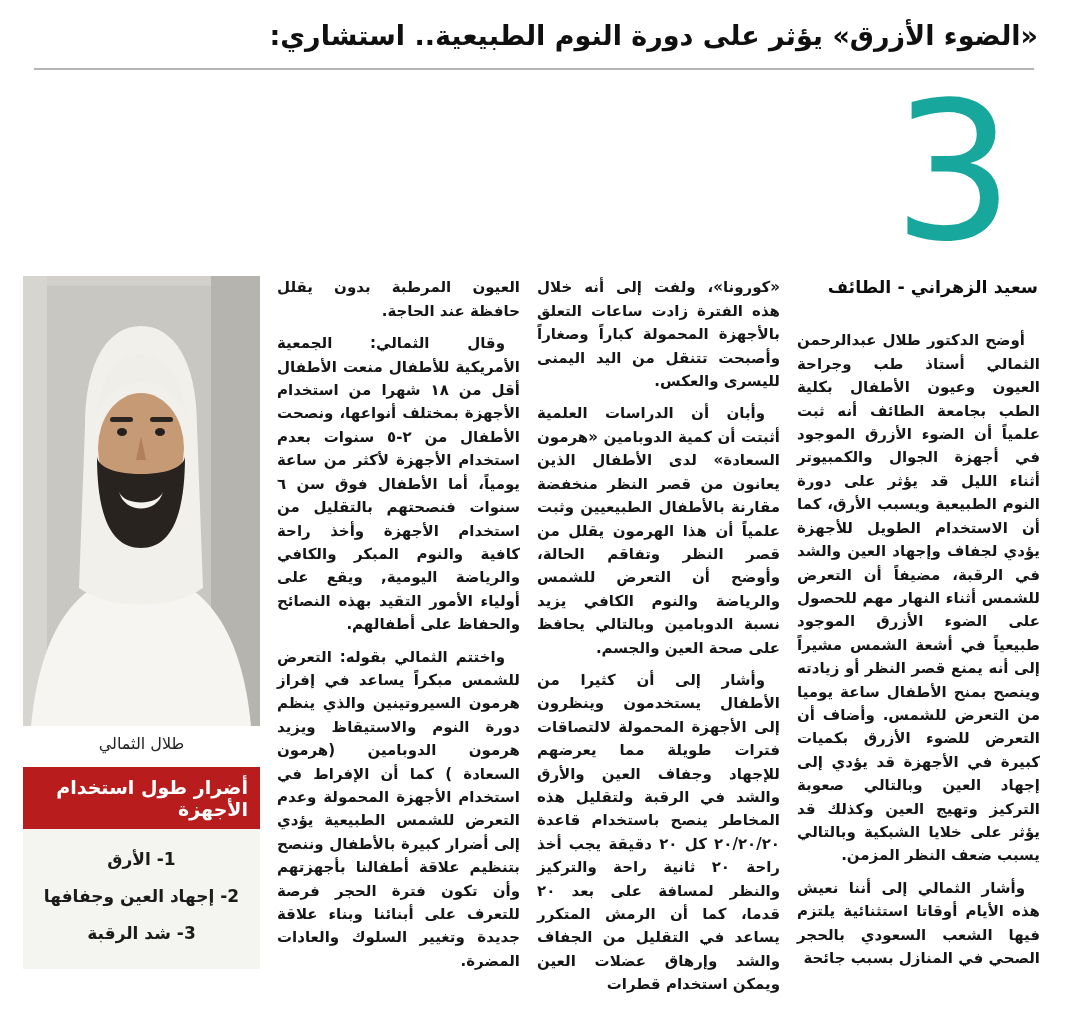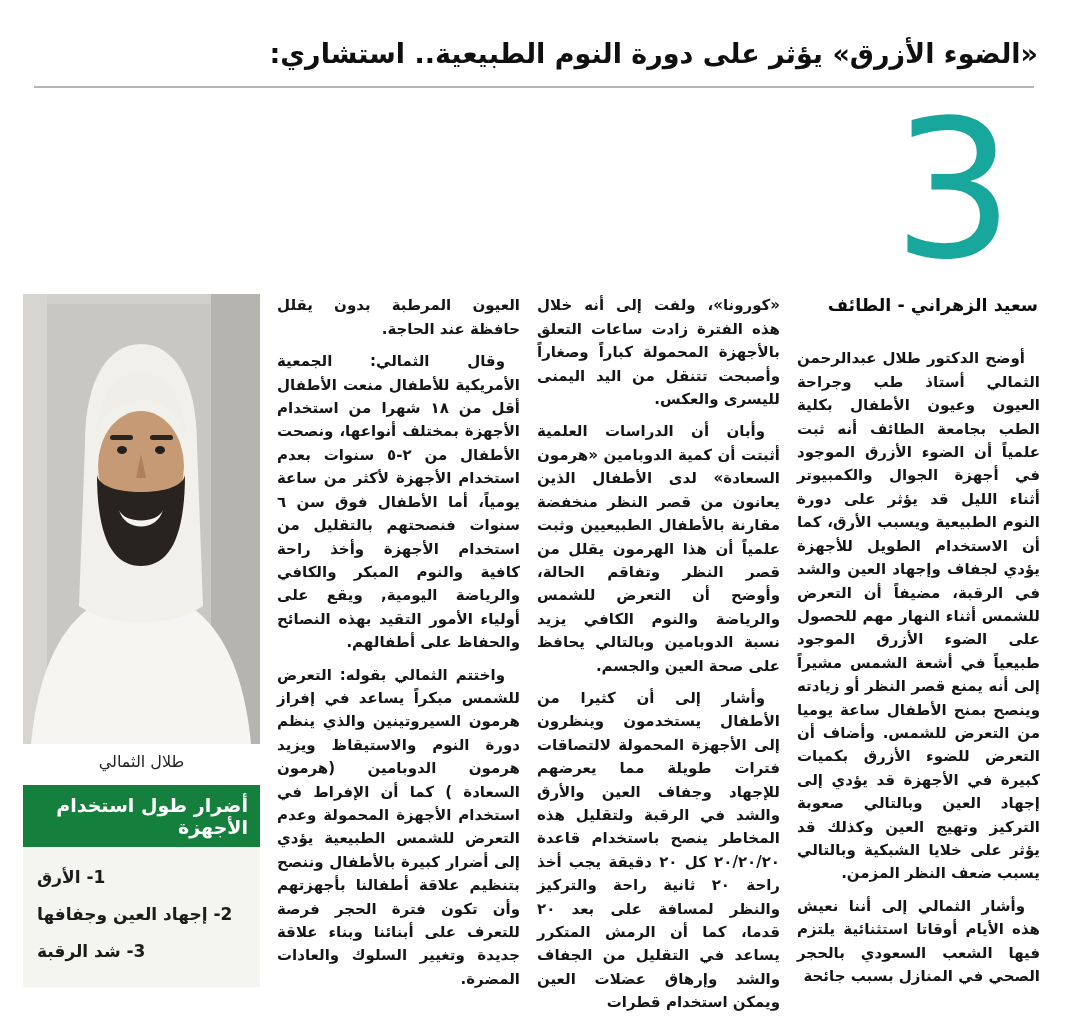--- a/index.html
+++ b/index.html
@@ -1,19 +1,19 @@
 <!DOCTYPE html>
 <html lang="ar" dir="rtl"><head>
 <meta charset="utf-8">
 <style>
   * { margin:0; padding:0; box-sizing:border-box; }
   html, body { width:1070px; height:1018px; overflow:hidden; background:#ffffff; }
   body { direction:rtl; font-family:"DejaVu Sans", sans-serif; color:#141414; }
 
-  .page { width:100%; height:100%; padding:28px 30px 8px 28px; }
+  .page { width:100%; height:100%; padding:10px 30px 8px 28px; }
 
   .kicker {
     font-size:27px; font-weight:bold; text-align:right;
     line-height:1.35; padding:8px 2px 14px;
     color:#101010;
   }
   .rule { border-top:2px solid #b5b5b5; margin:0 6px; }
 
   .headline-row {
     display:flex; align-items:center; justify-content:flex-start;
@@ -39,25 +39,25 @@
   }
   .col p.cont { text-indent:0; }
   .byline { font-size:17.5px; font-weight:bold; margin:1px 2px 32px; color:#0d0d0d; }
 
   .media-col { display:flex; flex-direction:column; }
   .photo svg { display:block; width:237px; height:450px; }
   figcaption { text-align:center; font-size:16px; padding:8px 0 14px; color:#222; }
 
   .infobox { width:100%; }
   .infobox-title {
-    background:#15803d; color:#ffffff; font-weight:bold;
+    background:#b91c1c; color:#ffffff; font-weight:bold;
     font-size:19px; padding:9px 12px; text-align:right;
   }
   .infobox-list { list-style:none; background:#f4f4f1; padding:12px 14px 18px; }
-  .infobox-list li { font-size:17px; font-weight:bold; line-height:2.15; color:#1b1b1b; text-align:left; }
+  .infobox-list li { font-size:17px; font-weight:bold; line-height:2.15; color:#1b1b1b; text-align:center; }
 </style>
 </head>
 <body>
 
 <div class="page">
 
   <header>
     <h2 class="kicker">«الضوء الأزرق» يؤثر على دورة النوم الطبيعية.. استشاري:</h2>
   </header>
 

